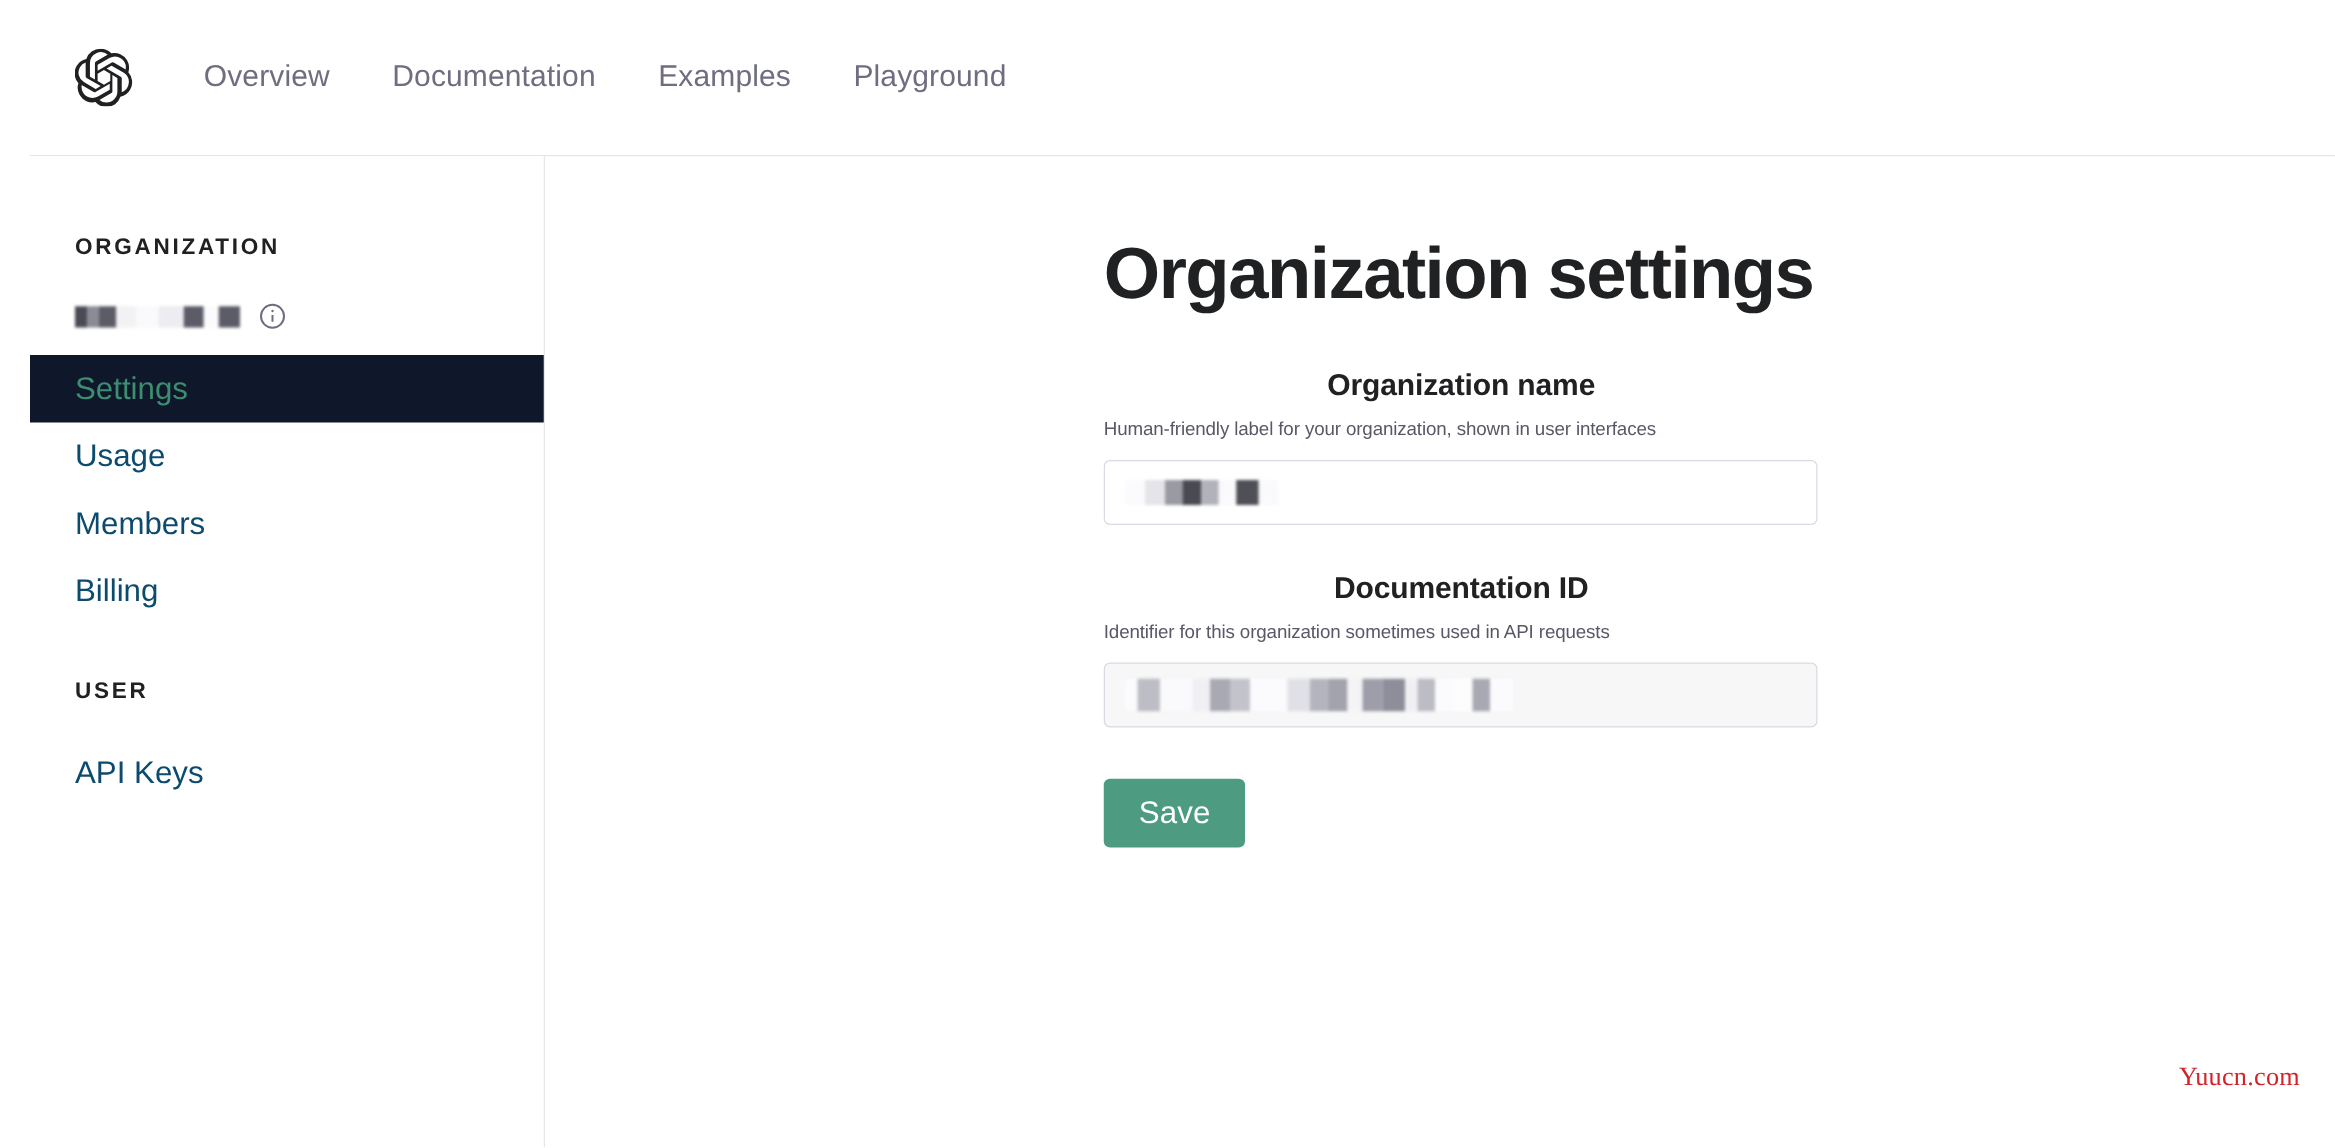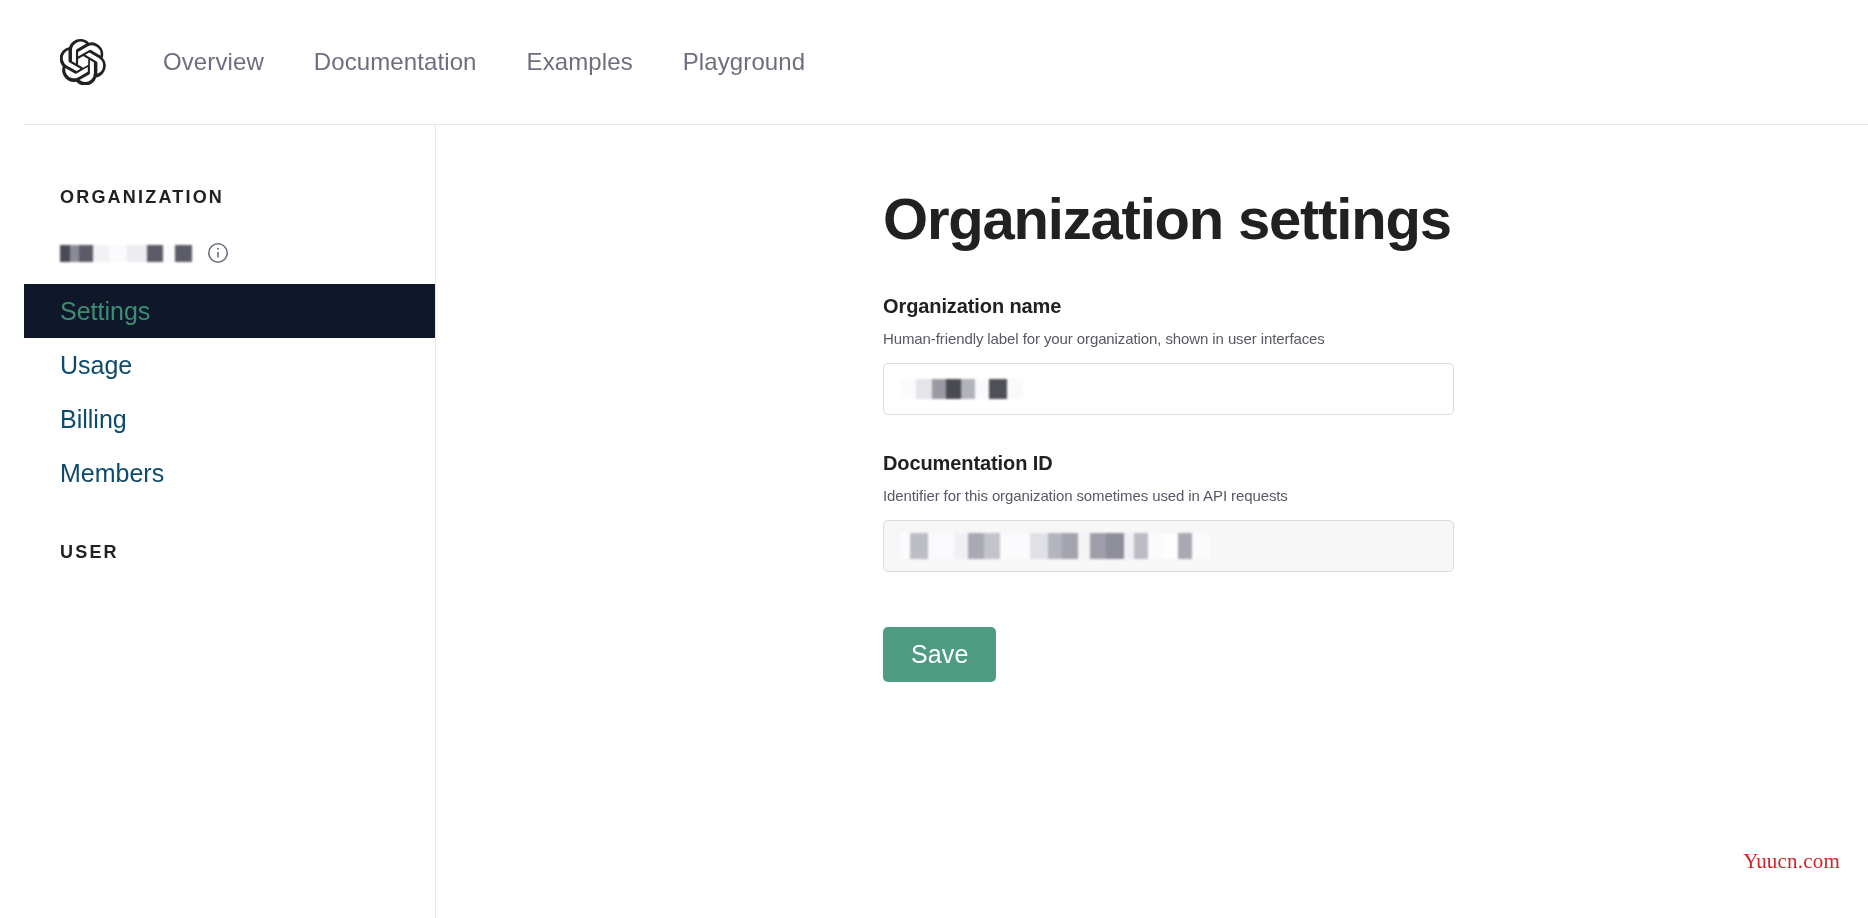--- a/index.html
+++ b/index.html
@@ -140,25 +140,26 @@
   .page-title {
     font-size: 58px;
     font-weight: bold;
     color: #202123;
     letter-spacing: -1.2px;
     line-height: 1.1;
     margin-bottom: 44px;
   }
 
   .field-label {
-    font-size: 20px;
+    font-size: 24px;
     font-weight: bold;
     color: #202123;
     margin-bottom: 12px;
     letter-spacing: -0.1px;
+    text-align: center;
   }
 
   .field-help {
     font-size: 15px;
     color: #585866;
     margin-bottom: 16px;
     letter-spacing: -0.1px;
     white-space: nowrap;
   }
 
@@ -176,21 +177,21 @@
   }
 
   .text-input.disabled {
     background: #f7f7f8;
     cursor: default;
   }
 
   .field-block { margin-bottom: 37px; }
 
   .save-btn {
-    margin-top: 18px;
+    margin-top: 4px;
     background: #4d9c81;
     color: #ffffff;
     font-size: 25px;
     font-family: "Liberation Sans", sans-serif;
     border: none;
     border-radius: 5px;
     padding: 0 28px;
     height: 55px;
     cursor: pointer;
     letter-spacing: 0.1px;
@@ -245,27 +246,28 @@
           </span>
         <svg class="info-icon" viewBox="0 0 24 24" fill="none" stroke="currentColor" stroke-width="1.6">
           <circle cx="12" cy="12" r="9.2"></circle>
           <line x1="12" y1="11" x2="12" y2="16.4"></line>
           <circle cx="12" cy="7.8" r="0.95" fill="currentColor" stroke="none"></circle>
         </svg>
       </div>
 
       <a class="side-item active" href="#">Settings</a>
       <a class="side-item" href="#">Usage</a>
+      <a class="side-item" href="#">Members</a>
       <a class="side-item" href="#">Billing</a>
-      <a class="side-item" href="#">Members</a>
 
       <div class="side-gap"></div>
 
       <div class="side-section-title">USER</div>
 
+      <a class="side-item" href="#">API Keys</a>
     </aside>
 
     <main class="main">
       <div class="content">
 
         <h1 class="page-title">Organization settings</h1>
 
         
         <div class="field-block">
           <div class="field-label">Organization name</div>

